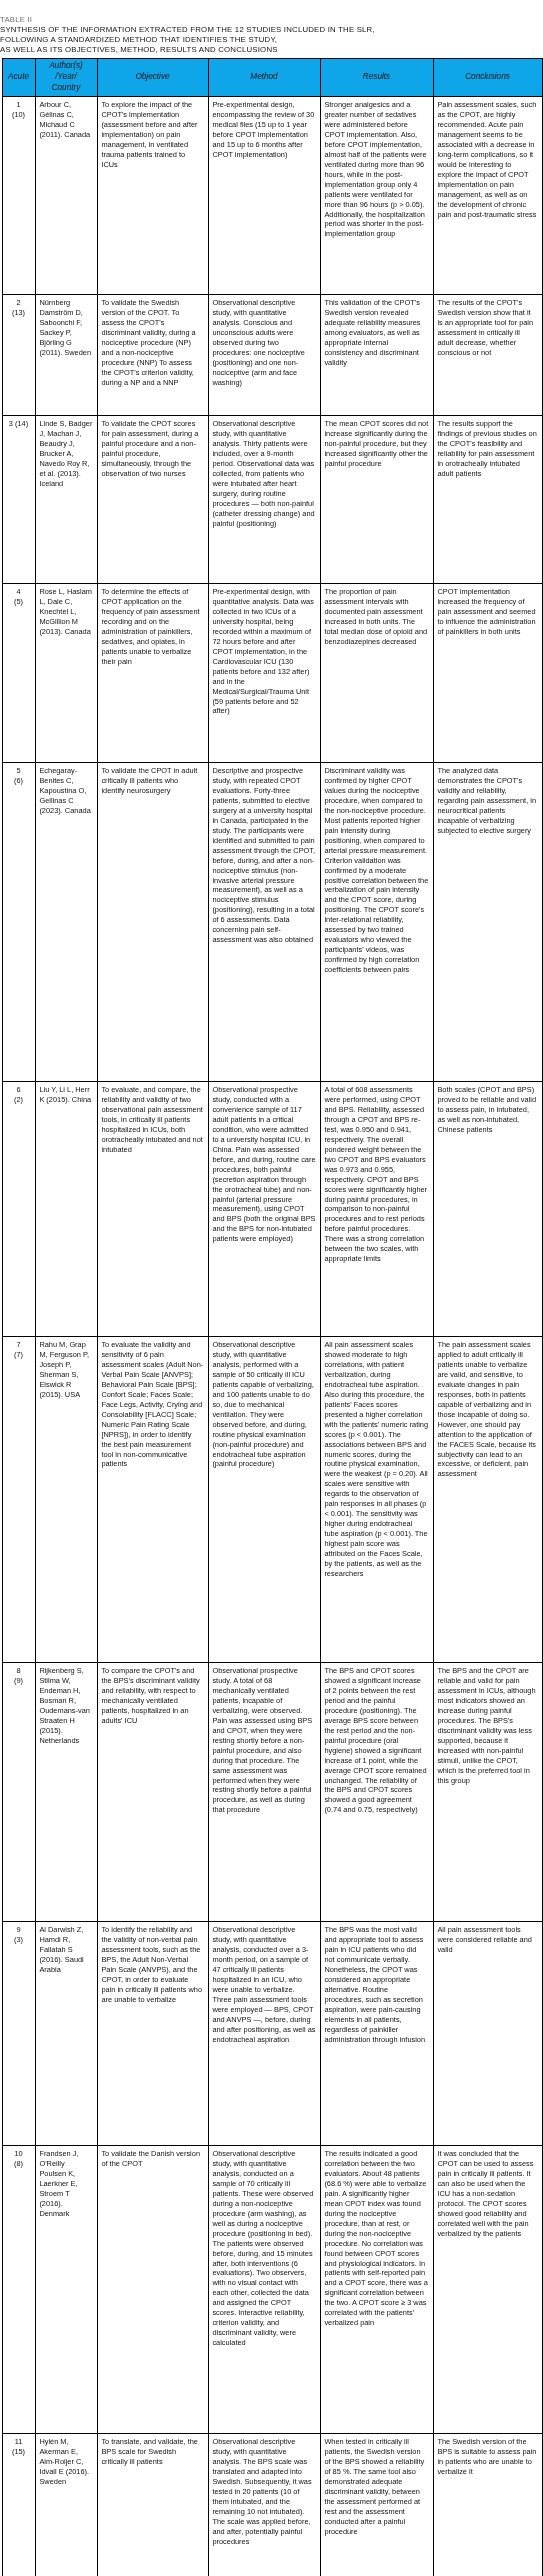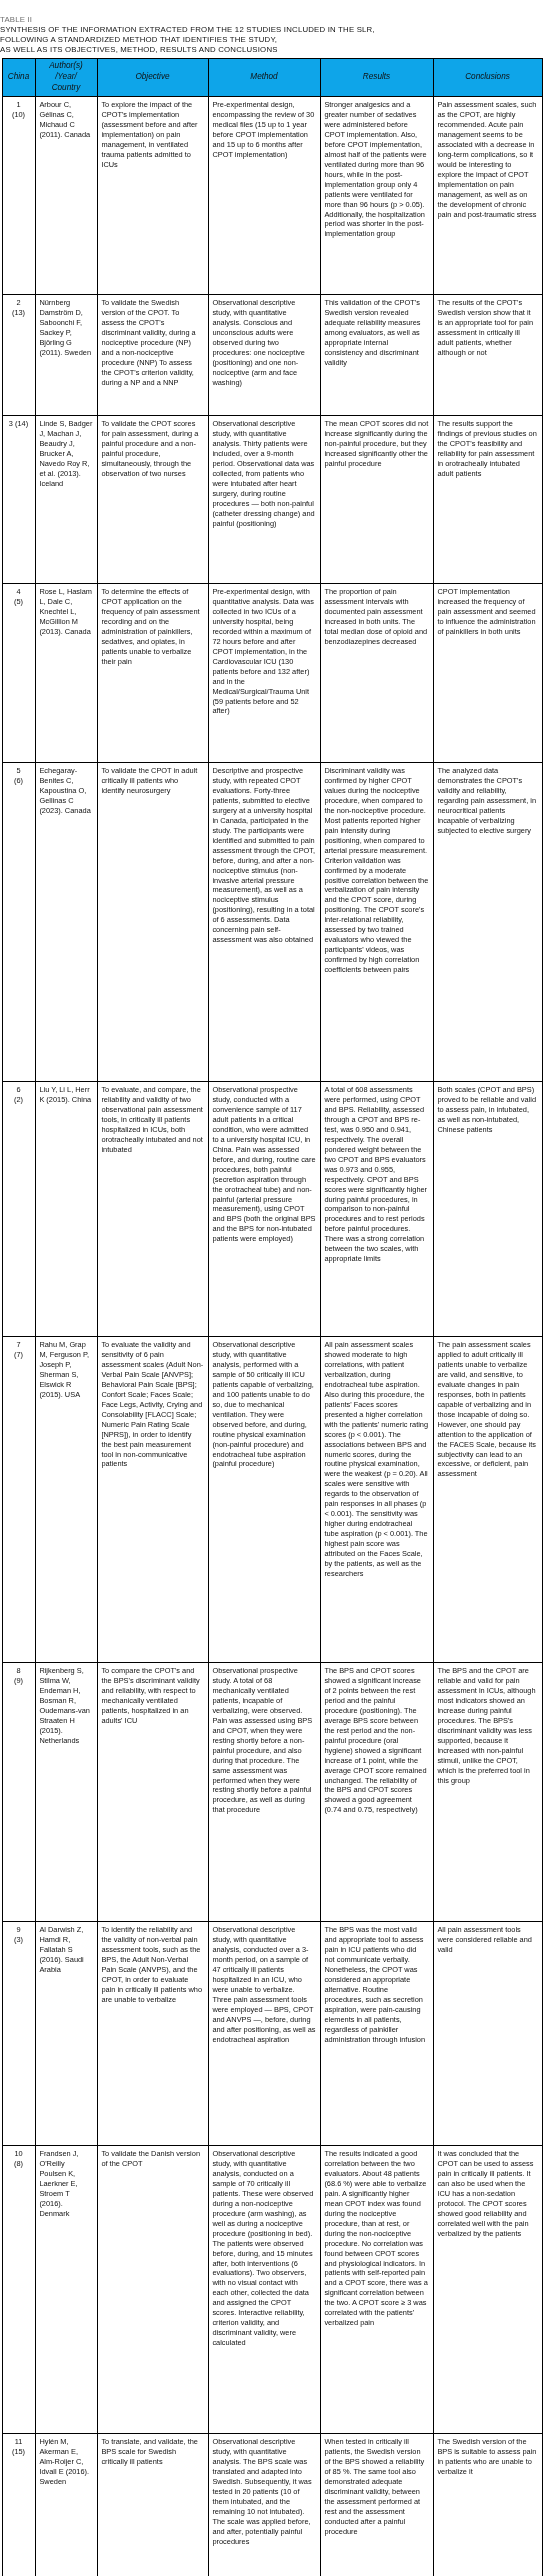--- a/index.html
+++ b/index.html
@@ -68,48 +68,48 @@
     <colgroup>
       <col class="c-study">
         <col class="c-author">
         <col class="c-objective">
       <col class="c-method">
         <col class="c-results">
         <col class="c-conclusions">
     </colgroup>
     <thead>
       <tr>
-        <th>China</th>
+        <th>Acute</th>
         <th>Author(s)
 /Year/
 Country</th>
         <th>Objective</th>
         <th>Method</th>
         <th>Results</th>
         <th>Conclusions</th>
       </tr>
     </thead>
     <tbody>
       <tr class="r1">
         <td class="study-col">1
 (10)</td>
         <td>Arbour C, Gélinas C, Michaud C (2011). Canada</td>
-        <td>To explore the impact of the CPOT's implementation (assessment before and after implementation) on pain management, in ventilated trauma patients admitted to ICUs</td>
+        <td>To explore the impact of the CPOT's implementation (assessment before and after implementation) on pain management, in ventilated trauma patients trained to ICUs</td>
         <td>Pre-experimental design, encompassing the review of 30 medical files (15 up to 1 year before CPOT implementation and 15 up to 6 months after CPOT implementation)</td>
         <td>Stronger analgesics and a greater number of sedatives were administered before CPOT implementation. Also, before CPOT implementation, almost half of the patients were ventilated during more than 96 hours, while in the post-implementation group only 4 patients were ventilated for more than 96 hours (p &gt; 0.05). Additionally, the hospitalization period was shorter in the post-implementation group</td>
         <td>Pain assessment scales, such as the CPOT, are highly recommended. Acute pain management seems to be associated with a decrease in long-term complications, so it would be interesting to explore the impact of CPOT implementation on pain management, as well as on the development of chronic pain and post-traumatic stress</td>
       </tr>
       <tr class="r2">
         <td class="study-col">2
 (13)</td>
         <td>Nürnberg Damström D, Saboonchi F, Sackey P, Björling G (2011). Sweden</td>
         <td>To validate the Swedish version of the CPOT. To assess the CPOT's discriminant validity, during a nociceptive procedure (NP) and a non-nociceptive procedure (NNP) To assess the CPOT's criterion validity, during a NP and a NNP</td>
         <td>Observational descriptive study, with quantitative analysis. Conscious and unconscious adults were observed during two procedures: one nociceptive (positioning) and one non-nociceptive (arm and face washing)</td>
         <td>This validation of the CPOT's Swedish version revealed adequate reliability measures among evaluators, as well as appropriate internal consistency and discriminant validity</td>
-        <td>The results of the CPOT's Swedish version show that it is an appropriate tool for pain assessment in critically ill adult patients, whether although or not</td>
+        <td>The results of the CPOT's Swedish version show that it is an appropriate tool for pain assessment in critically ill adult decrease, whether conscious or not</td>
       </tr>
       <tr class="r3">
         <td class="study-col">3 (14)</td>
         <td>Linde S, Badger J, Machan J, Beaudry J, Brucker A, Navedo Roy R, et al. (2013). Iceland</td>
         <td>To validate the CPOT scores for pain assessment, during a painful procedure and a non-painful procedure, simultaneously, through the observation of two nurses</td>
         <td>Observational descriptive study, with quantitative analysis. Thirty patients were included, over a 9-month period. Observational data was collected, from patients who were intubated after heart surgery, during routine procedures — both non-painful (catheter dressing change) and painful (positioning)</td>
         <td>The mean CPOT scores did not increase significantly during the non-painful procedure, but they increased significantly other the painful procedure</td>
         <td>The results support the findings of previous studies on the CPOT's feasibility and reliability for pain assessment in orotracheally intubated adult patients</td>
       </tr>
       <tr class="r4">

